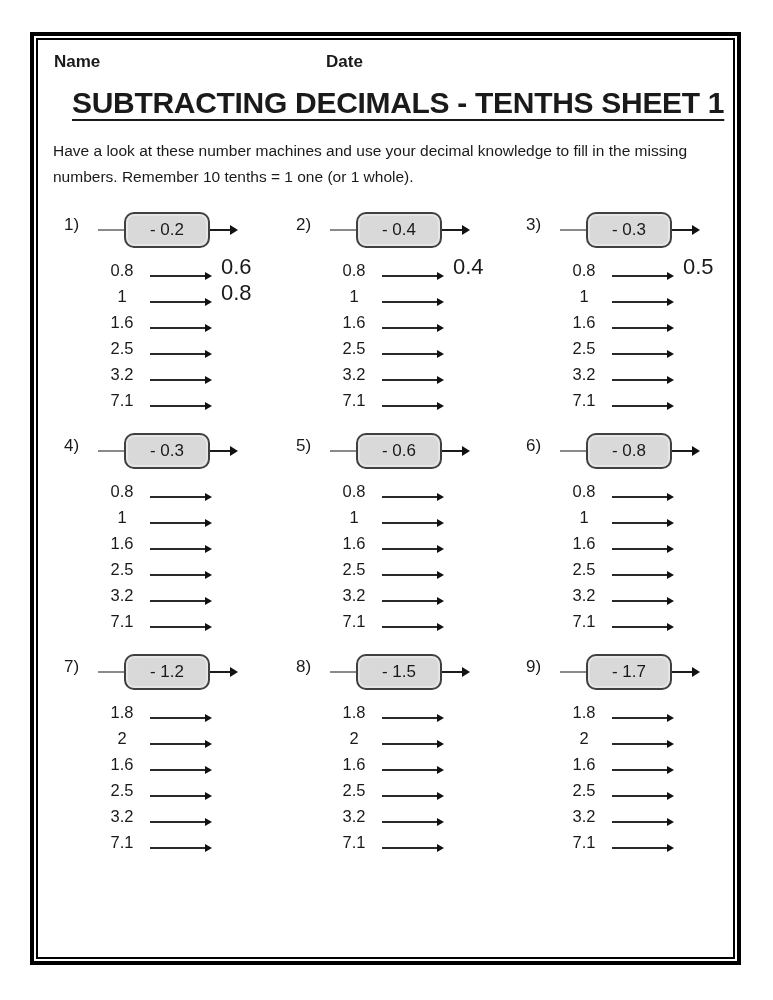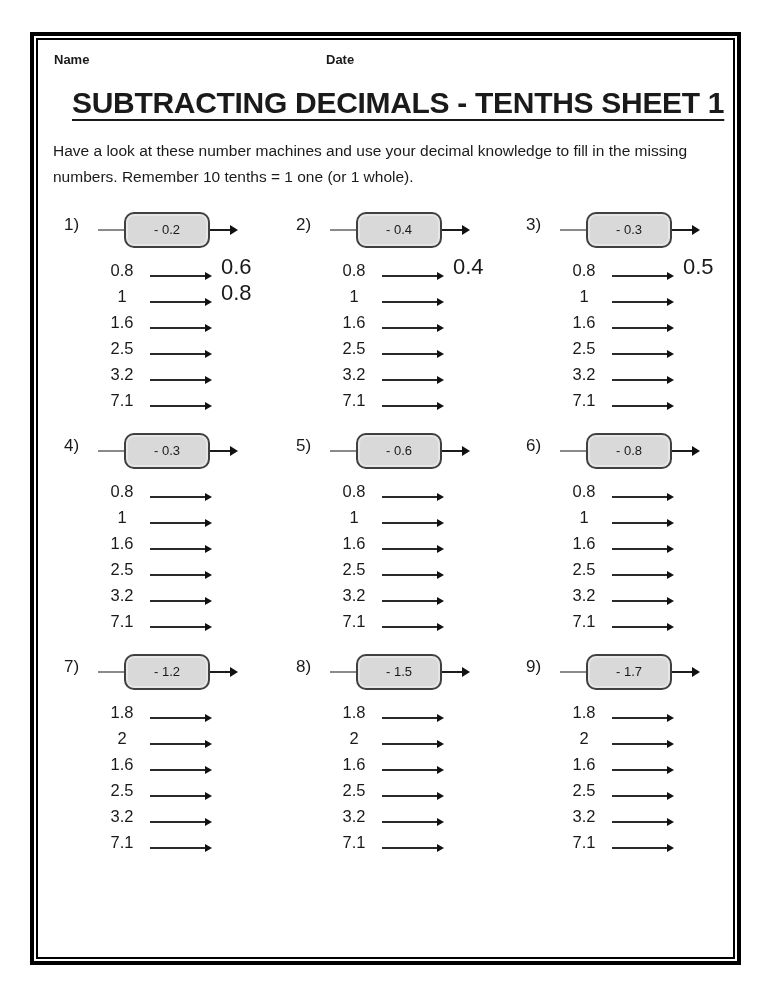--- a/index.html
+++ b/index.html
@@ -21,21 +21,21 @@
   .frame-inner {
     width: 100%; height: 100%;
     border: 2px solid #000;
     padding: 8px 10px;
     position: relative;
   }
   .meta-row {
     position: relative;
     height: 20px;
     margin-top: 2px;
-    font-size: 13px;
+    font-size: 17px;
     font-weight: 700;
   }
   .name-label { position: absolute; left: 6px; top: 2px; }
   .date-label { position: absolute; left: 278px; top: 2px; }
   .sheet-title {
     display: inline-block;
     margin: 16px 0 0 24px;
     font-size: 30px;
     font-weight: 700;
     letter-spacing: -0.3px;
@@ -72,21 +72,21 @@
   }
   .machine-box {
     min-width: 86px;
     height: 36px;
     background: #d9d9d9;
     border: 2px solid #404040;
     border-radius: 10px;
     display: flex;
     align-items: center;
     justify-content: center;
-    font-size: 13px;
+    font-size: 17px;
     box-shadow: inset 0 0 0 2px #e6e6e6;
   }
   .conn-out {
     width: 20px; height: 0;
     border-top: 2px solid #1c1c1c;
   }
   .arrow-head {
     width: 0; height: 0;
     border-left: 8px solid #111;
     border-top: 5px solid transparent;

